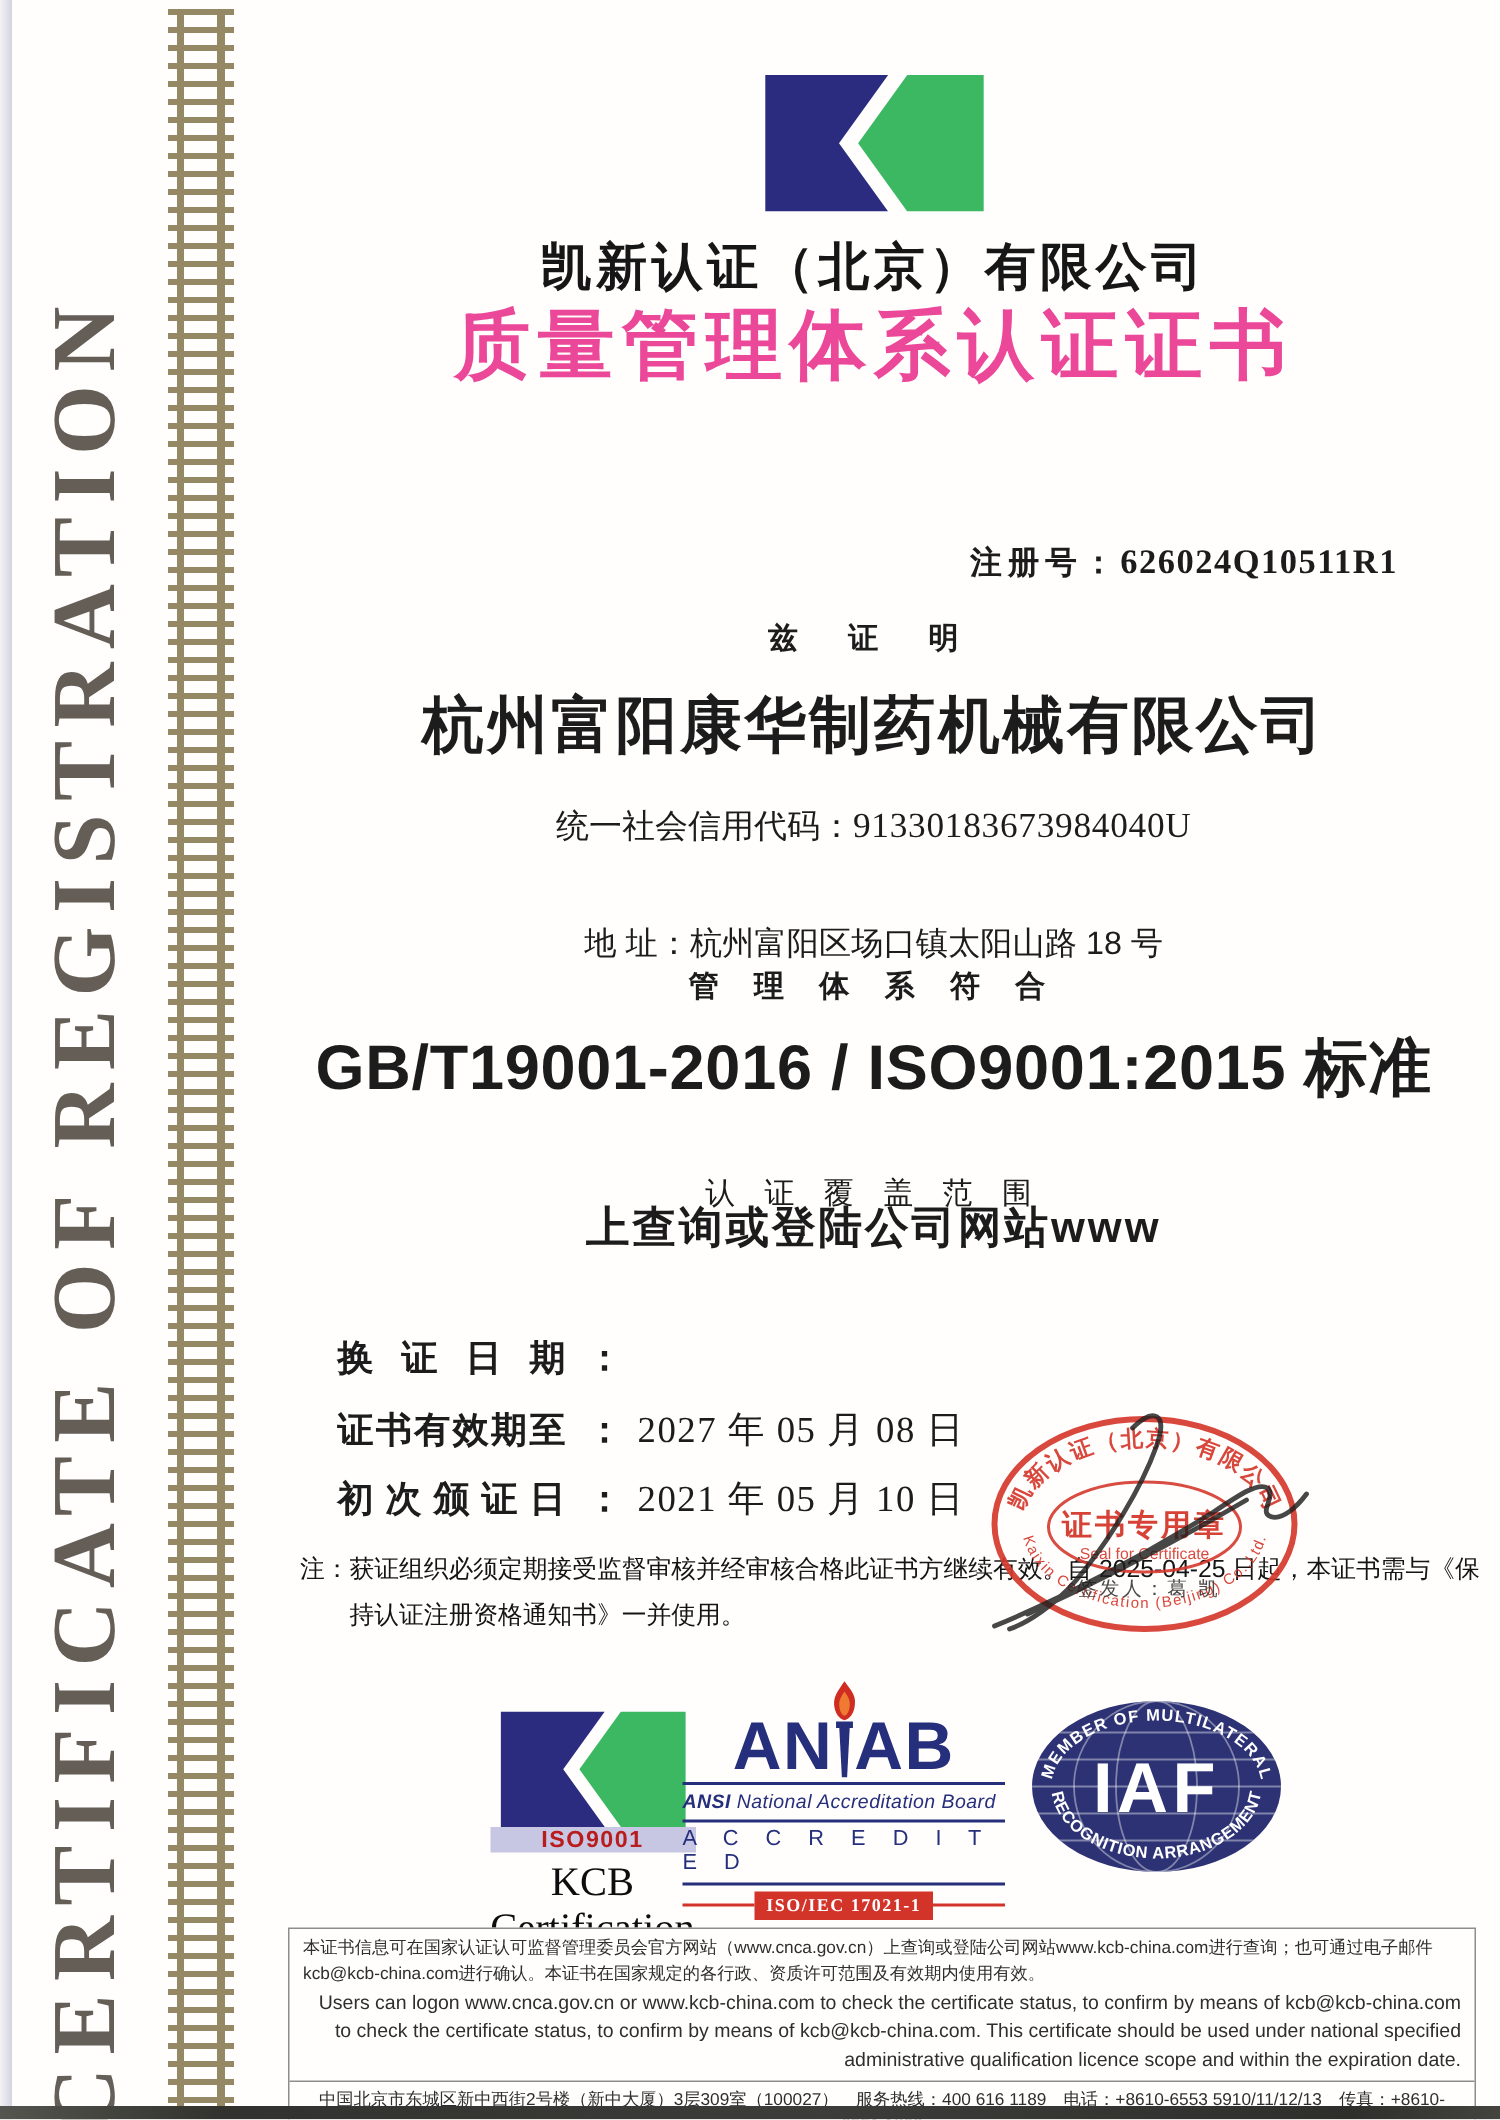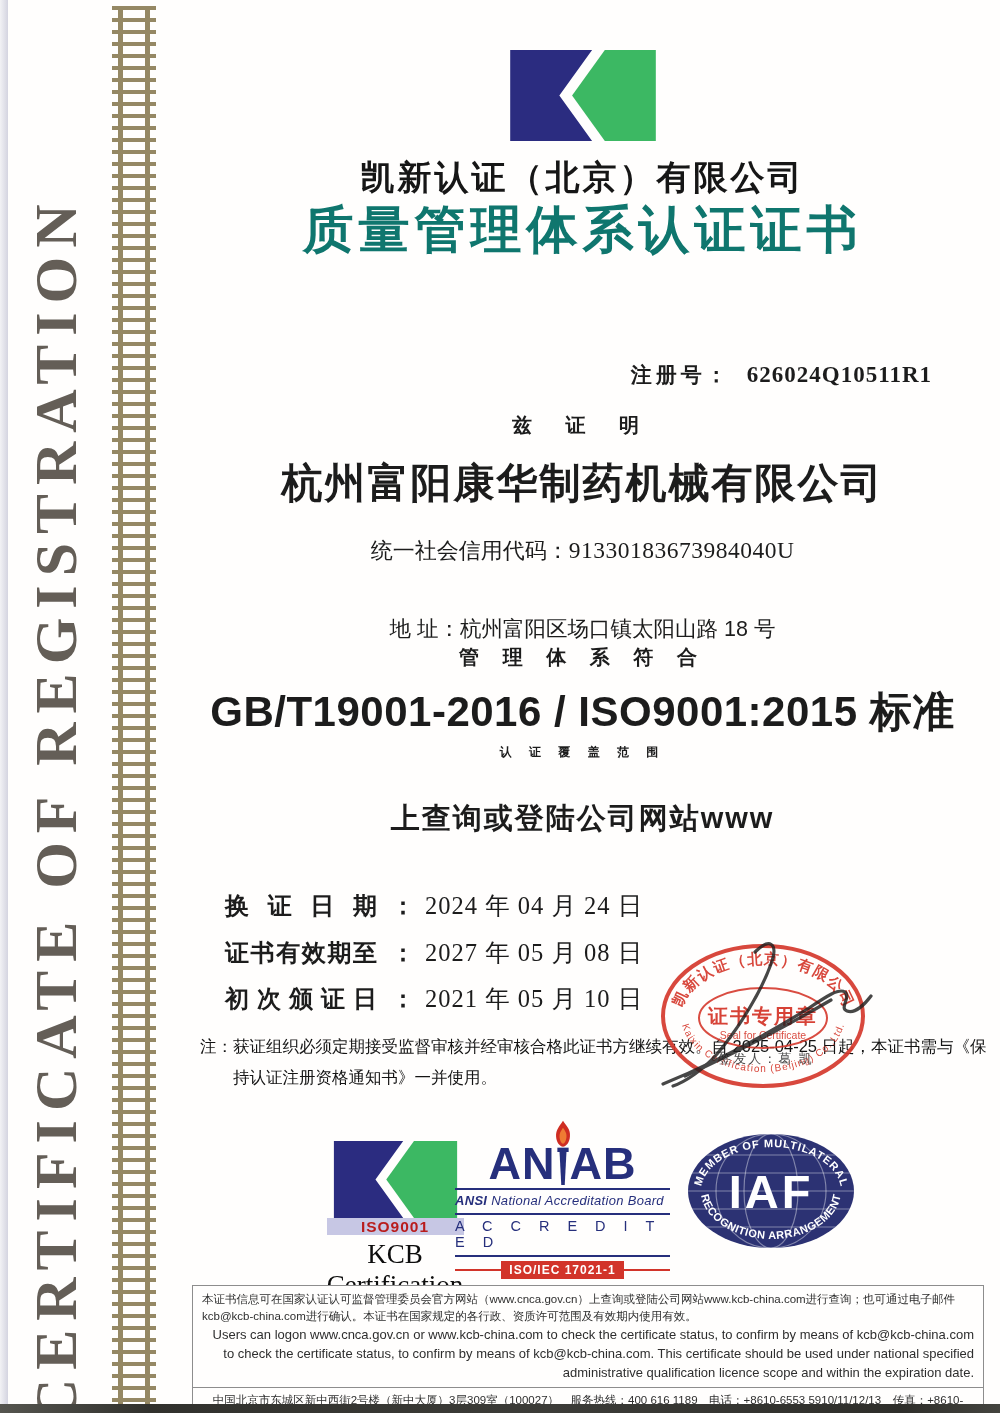--- a/index.html
+++ b/index.html
@@ -19,32 +19,32 @@
       repeating-linear-gradient(to bottom,#8d7f58 0,#8d7f58 4px,transparent 4px,transparent 12px);}
   .sidebar-rotated{position:absolute;top:1422px;left:22px;transform-origin:0 0;
       transform:rotate(-90deg);white-space:nowrap;
       font-family:"Liberation Serif",serif;font-weight:700;font-size:60px;
       letter-spacing:9px;color:#4f4941;opacity:.88;}
   
   .content{position:absolute;left:165px;top:0;width:835px;height:100%;}
   .row{position:absolute;left:0;width:100%;text-align:center;}
   .kcb-mark{display:block;margin:0 auto;}
   .issuer{top:155px;font-size:34px;font-weight:700;letter-spacing:3px;color:#161616;}
-  .title{top:196px;font-size:51px;font-weight:700;letter-spacing:5px;color:#0f766e;}
-  .reg-row{position:absolute;top:361px;right:68px;display:flex;gap:16px;align-items:baseline;}
+  .title{top:196px;font-size:51px;font-weight:700;letter-spacing:5px;color:#ec4899;}
+  .reg-row{position:absolute;top:361px;right:68px;display:flex;align-items:baseline;}
   .reg-label{font-size:21px;font-weight:700;letter-spacing:4px;}
   .reg-number{font-family:"Liberation Serif",serif;font-size:23px;font-weight:700;letter-spacing:1px;}
   .certify{top:412px;font-size:20px;font-weight:700;letter-spacing:14px;}
   .company{top:456px;font-size:41px;font-weight:700;letter-spacing:2px;}
   .credit{top:536px;font-size:22px;}
   .credit .code{font-family:"Liberation Serif",serif;font-size:23.5px;letter-spacing:.5px;}
   .address{top:586px;font-size:21.5px;margin-top:28px;}
   .conform{top:644px;font-size:20px;font-weight:700;letter-spacing:9px;}
   .standard{top:684px;font-size:42px;font-weight:700;letter-spacing:.5px;}
-  .scope-label{top:744px;font-size:12px;font-weight:700;letter-spacing:7px;}
+  .scope-label{top:782px;font-size:20px;font-weight:400;letter-spacing:7px;}
   .scope{top:799px;font-size:29px;font-weight:700;letter-spacing:2px;}
   .date-row{position:absolute;left:60px;font-size:24px;display:flex;align-items:baseline;}
   .date-row .lbl{display:inline-block;width:152px;font-weight:700;text-align:justify;text-align-last:justify;}
   .date-row .colon{margin:0 10px 0 14px;font-weight:700;}
   .date-row .val{font-family:"Liberation Serif",serif;font-size:24.5px;letter-spacing:1px;}
   .d1{top:889px}.d2{top:936px}.d3{top:982px}
   .note{position:absolute;left:35px;top:1031px;width:795px;font-size:16.5px;line-height:1.9;
         text-align:left;color:#141414;}
   .note .l2{padding-left:33px;}
   
@@ -55,21 +55,21 @@
             align-items:center;justify-content:center;font-size:15.5px;font-weight:700;color:#b91c1c;letter-spacing:1px;}
   .kcb-caption{margin-top:4px;font-family:"Liberation Serif",serif;font-size:27px;color:#0d0d0d;}
   .anab{position:absolute;left:455px;top:1146px;width:215px;color:#262f7c;}
   .anab-row{position:relative;display:flex;justify-content:center;gap:14px;
             font-size:45px;font-weight:700;line-height:.82;letter-spacing:1px;}
   .torch{position:absolute;left:50%;top:-27px;transform:translateX(-50%);}
   .anab-hr{height:2px;background:#262f7c;margin:5px 0 3px;}
   .ansi-row{font-size:13px;font-style:italic;letter-spacing:.3px;}
   .ansi-row .b{font-weight:700;}
   .accredited{font-size:14.5px;letter-spacing:7px;margin:3px 0 2px;}
-  .badge-row{display:flex;align-items:center;margin:4px 0 5px;}
+  .badge-row{display:flex;align-items:center;margin:4px 0 5px;font-family:Liberation Serif, serif;}
   .badge-row .ln{flex:1;height:2px;background:#d2342a;}
   .badge{background:#d2342a;color:#fff;font-size:12px;font-weight:700;padding:2px 8px;letter-spacing:1px;}
   .anab-body{font-size:15px;font-weight:700;line-height:1.2;letter-spacing:.5px;}
   .iaf{position:absolute;left:686px;top:1131px;}
   
   .foot-box{position:absolute;left:192px;top:1285px;width:790px;border:1.5px solid #8d8d8d;
             background:#fffefd;color:#2e2e2e;}
   .foot-sec1{padding:5px 9px 4px;border-bottom:1.5px solid #8d8d8d;}
   .foot-sec2{padding:4px 9px 5px;text-align:center;}
   .fcn{font-size:11.5px;line-height:1.45;text-align:left;}
@@ -117,21 +117,20 @@
     <div class="row address">地 址：杭州富阳区场口镇太阳山路 18 号</div>
 
     <div class="row conform">管 理 体 系 符 合</div>
     <div class="row standard">GB/T19001-2016 / ISO9001:2015 标准</div>
     <div class="row scope-label">认 证 覆 盖 范 围</div>
     <div class="row scope">上查询或登陆公司网站www</div>
 
     <div class="date-row d1">
       <span class="lbl">换 证 日 期</span>
       <span class="colon">：</span>
-      <span class="val">2024 年 04 月 24 日</span>
     </div>
     <div class="date-row d2">
       <span class="lbl">证书有效期至</span>
       <span class="colon">：</span>
       <span class="val">2027 年 05 月 08 日</span>
     </div>
     <div class="date-row d3">
       <span class="lbl">初 次 颁 证 日</span>
       <span class="colon">：</span>
       <span class="val">2021 年 05 月 10 日</span>

